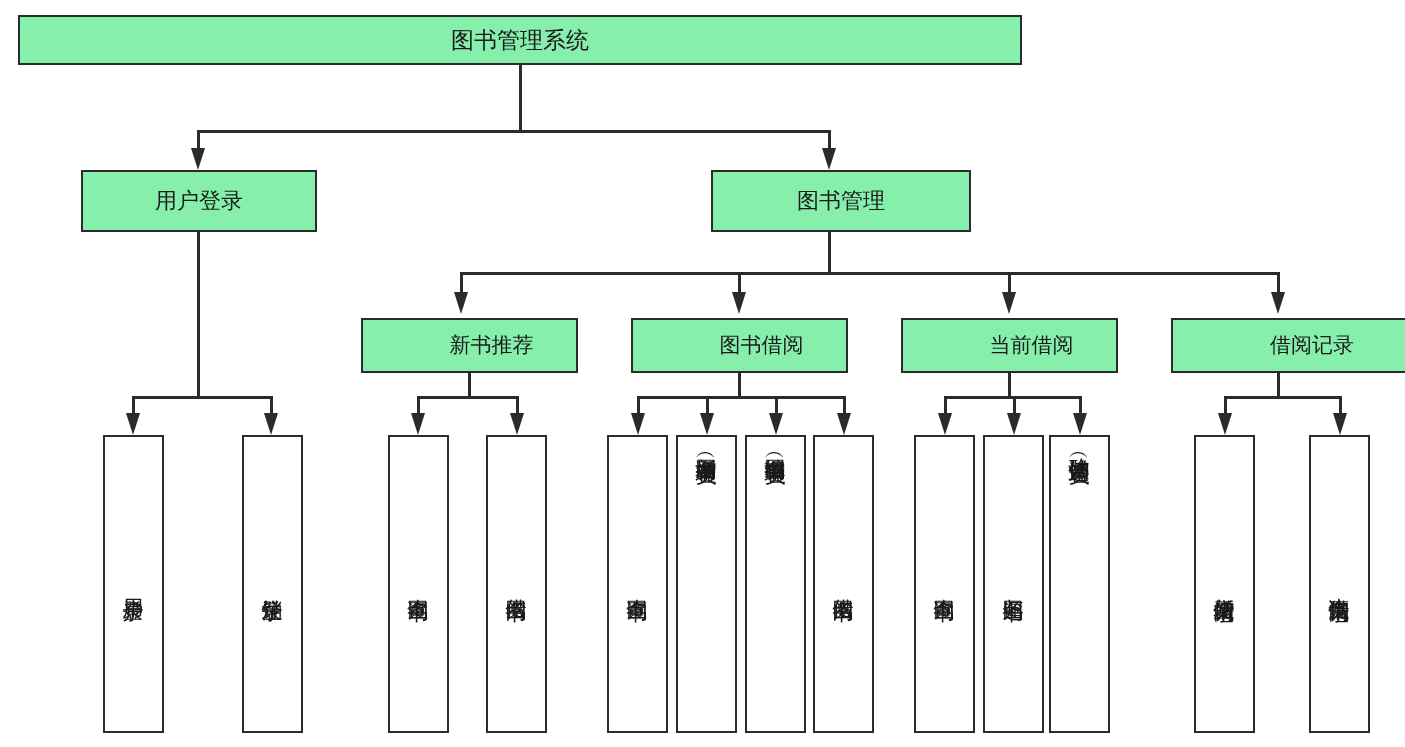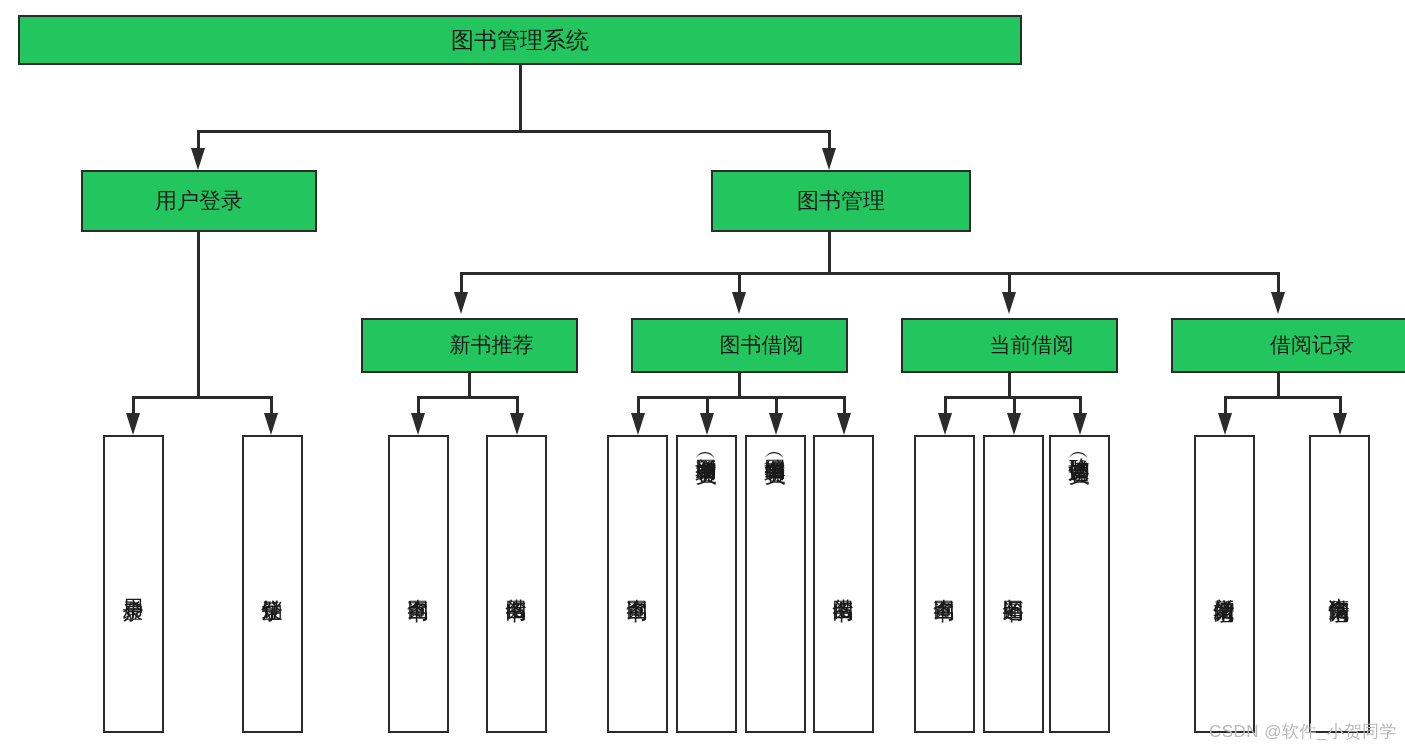--- a/index.html
+++ b/index.html
@@ -17,21 +17,21 @@
     width: 1405px;
     height: 747px;
     background: #ffffff;
     overflow: hidden;
   }
   
   .node {
     position: absolute;
     box-sizing: border-box;
     border: 2.5px solid #2b2b2b;
-    background: #22c55e;
+    background: #86efac;
     display: flex;
     align-items: center;
     justify-content: center;
     color: #1a1a1a;
     line-height: 1.15;
     text-align: left;
   }
   .node.root {
     font-size: 23px;
   }
@@ -227,15 +227,14 @@
     <span class="vtext">确认归还（管理员）</span>
   </div>
 
   <div class="leaf mid" style="left:1194px; top:435px; width:61px; height:298px;">
     <span class="vtext">新增借阅记录</span>
   </div>
   <div class="leaf mid" style="left:1309px; top:435px; width:61px; height:298px;">
     <span class="vtext">查询借阅记录</span>
   </div>
 
-  <div id="watermark">CSDN @软件_小贺同学</div>
 
 </div>
 
 </body></html>

